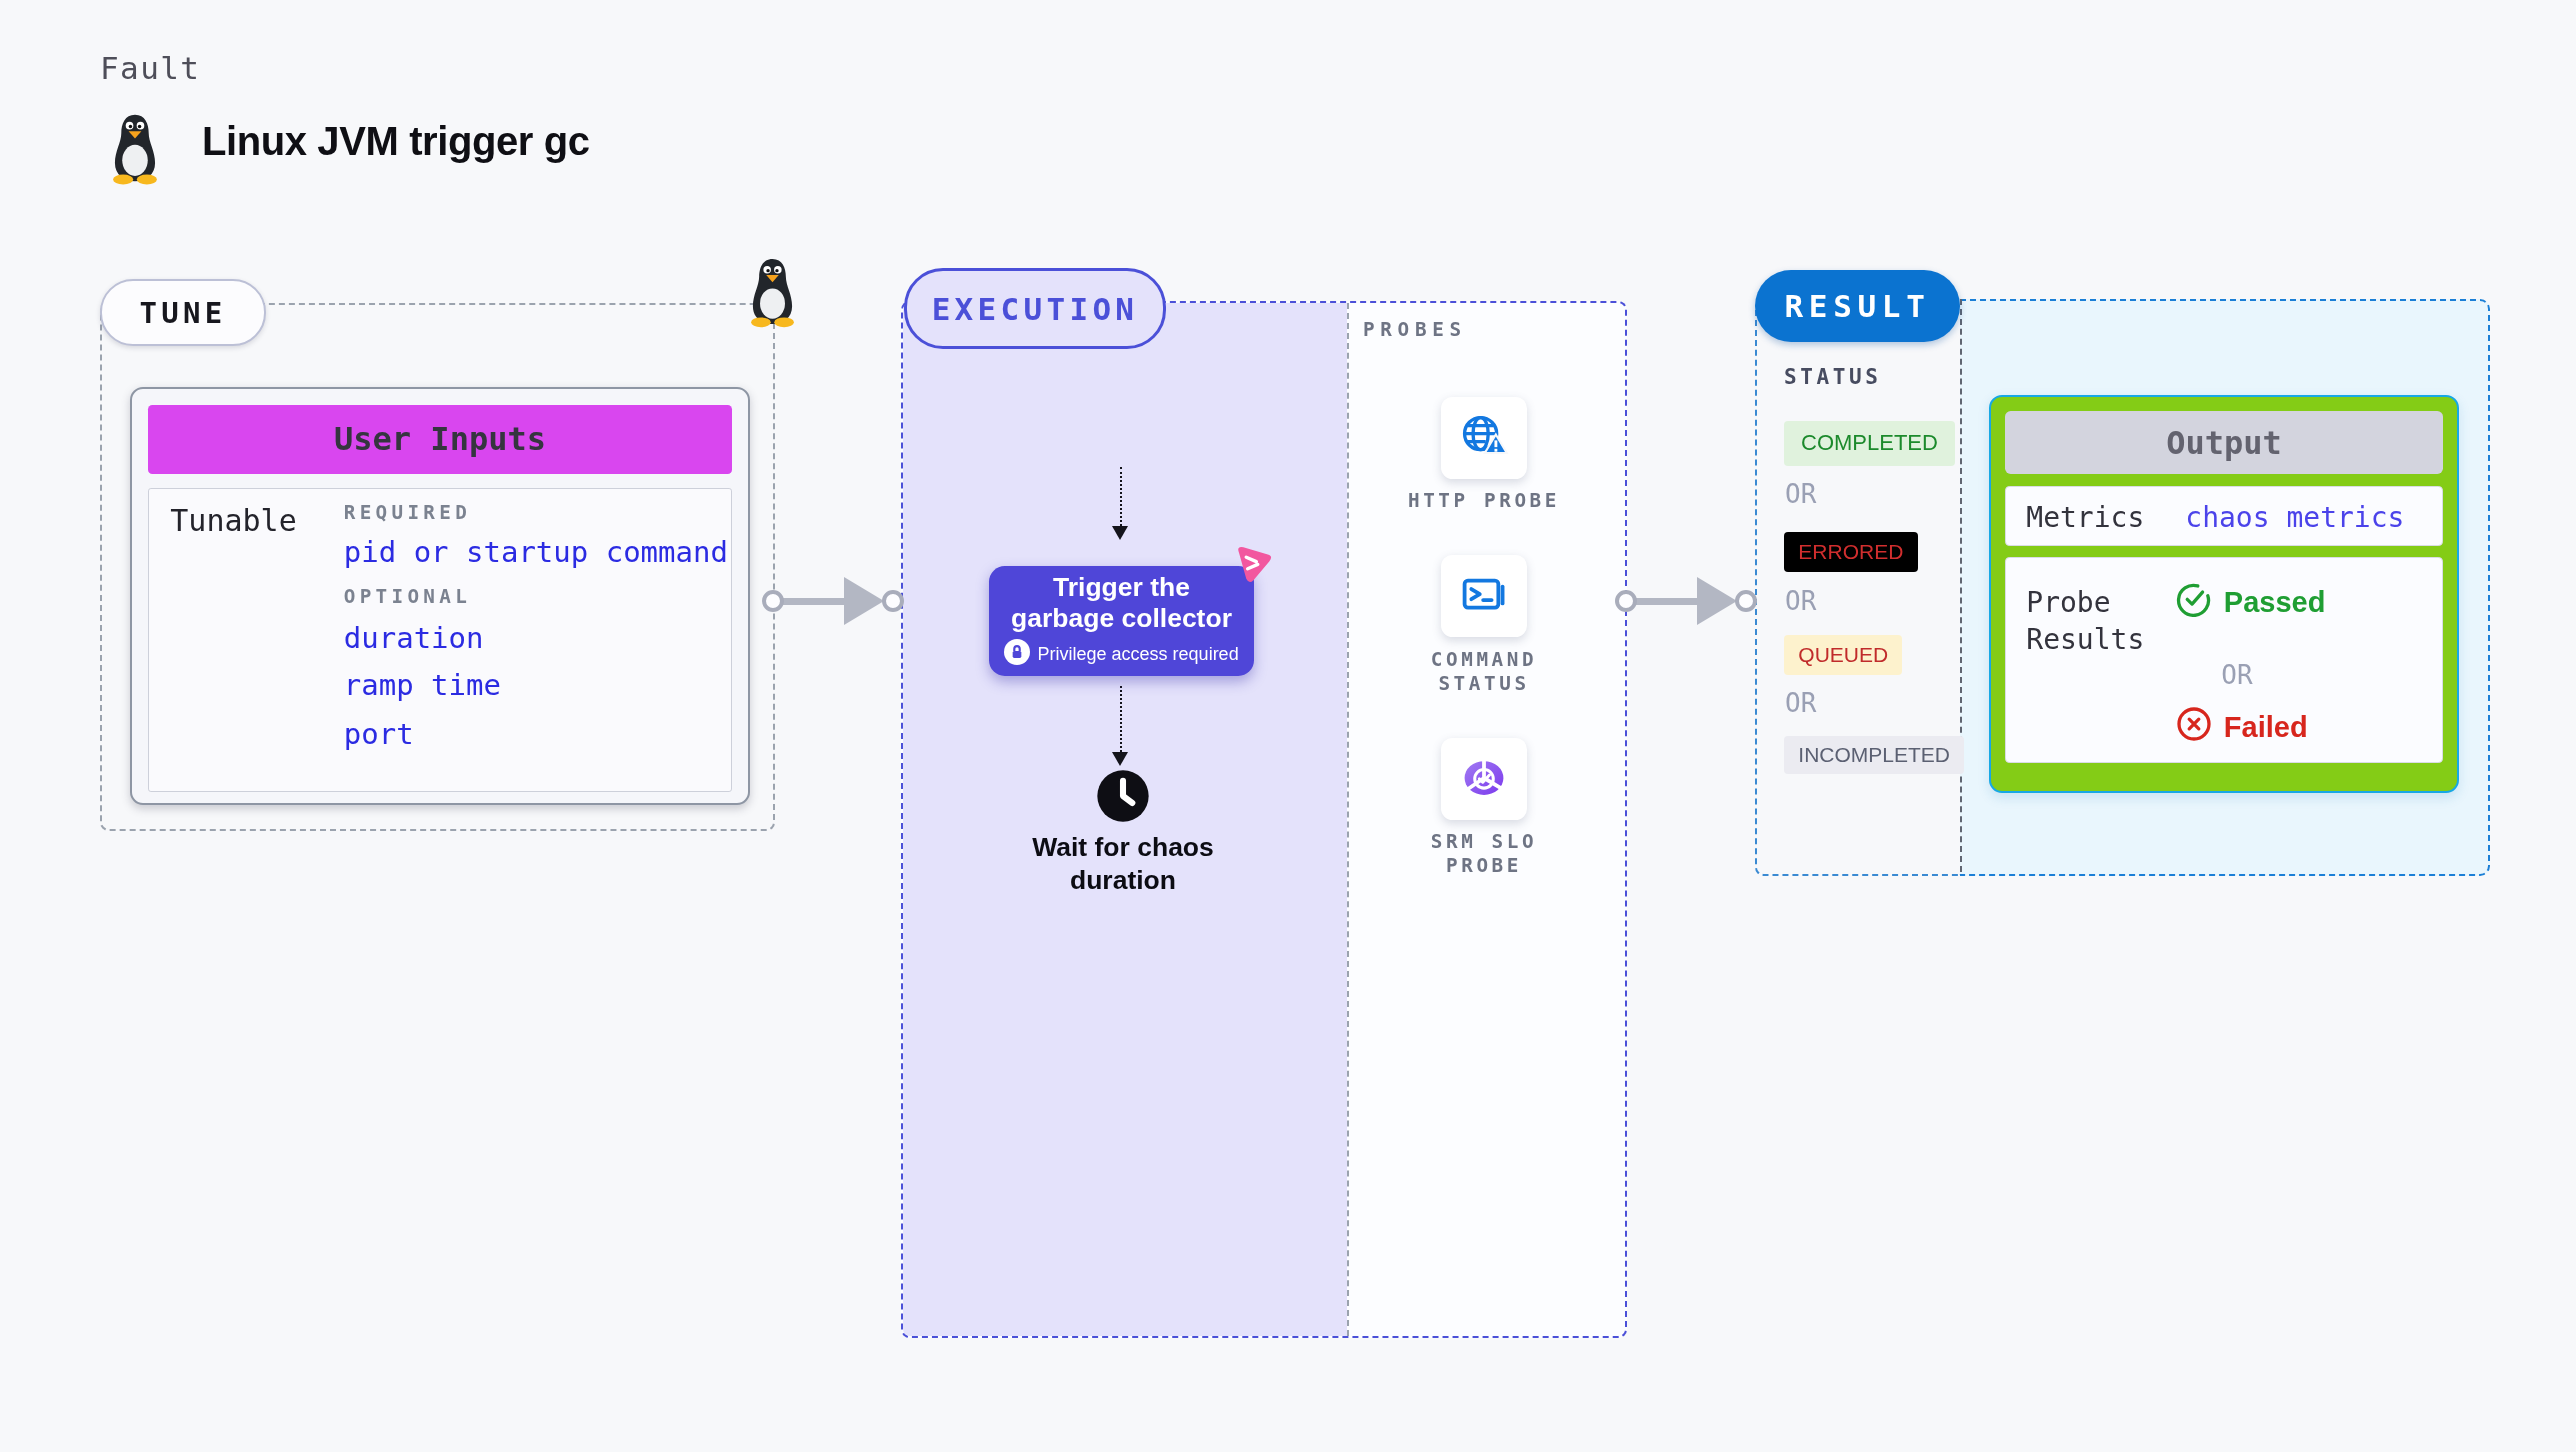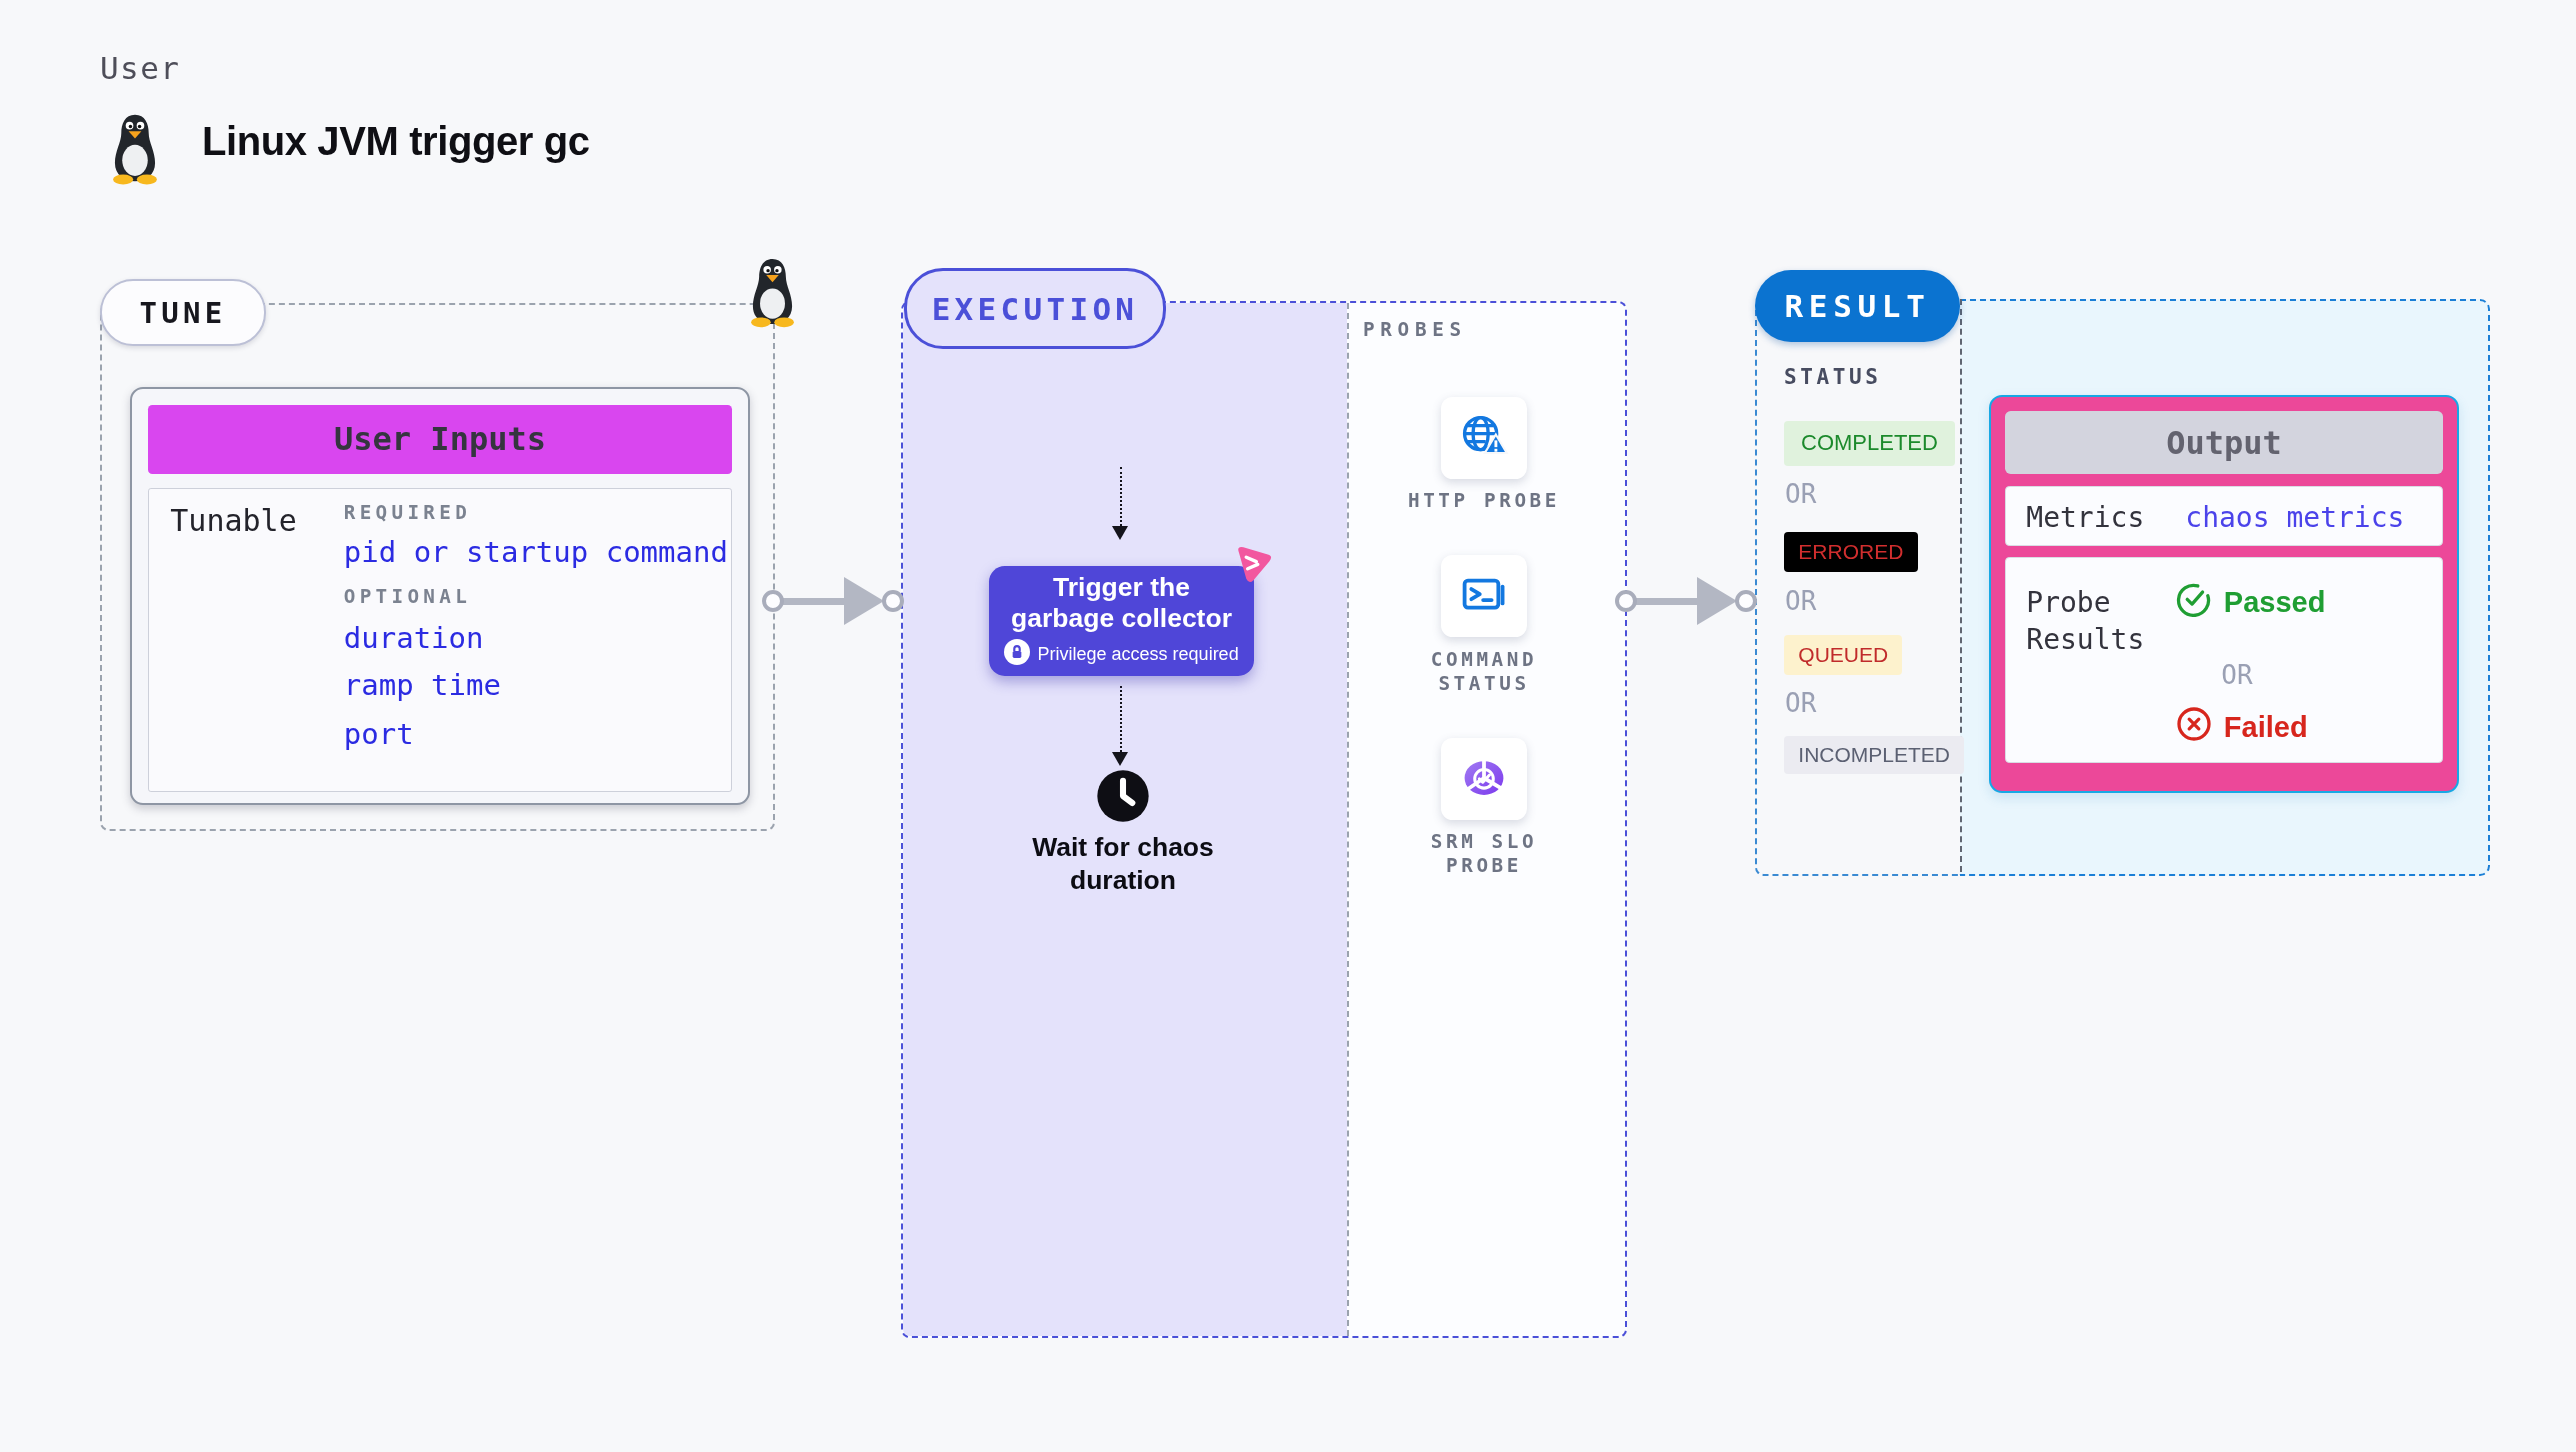--- a/index.html
+++ b/index.html
@@ -87,40 +87,40 @@
   .result-divider{left:1960px;top:299px;height:573px;width:0;border-left:2.1px dashed #606672;}
   .status-label{left:1784px;top:365px;font-weight:700;font-size:21px;letter-spacing:3.6px;color:#474c60;}
   .badge{left:1784px;display:inline-block;font-weight:400;border-radius:4px;}
   .badge-completed{top:421px;font-size:22px;color:#1c8a2c;background:#e0f2dd;padding:9.3px 17px;}
   .badge-errored{top:532px;font-size:21px;color:#d12e2e;background:#000000;padding:7.9px 14.3px;}
   .badge-queued{top:635px;font-size:21px;color:#c02b2b;background:#fdf2cd;padding:7.9px 14.3px;}
   .badge-incompleted{top:736px;font-size:21px;color:#5b6072;background:#ebebf1;padding:7.2px 14.3px;}
   .or-text{left:1785px;font-size:26px;color:#9aa0b4;}
   .or-1{top:479px;} .or-2{top:586px;} .or-3{top:688px;}
 
-  .output-box{left:1989px;top:395px;width:470px;height:398px;background:#ec4899;border:2.9px solid var(--output-border);border-radius:13px;
+  .output-box{left:1989px;top:395px;width:470px;height:398px;background:#84cc16;border:2.9px solid var(--output-border);border-radius:13px;
     box-sizing:border-box;padding:14.3px;box-shadow:0 4.3px 11.5px rgba(30,120,180,.15);}
   .output-header{height:63px;background:#d3d4de;border-radius:5.7px;font-weight:700;font-size:32px;color:#63636f;}
   .output-row{position:relative;border:1.4px solid #d9dce4;background:#fbfcff;border-radius:4.3px;box-sizing:border-box;padding-left:44px;}
   .metrics-row{margin-top:11.5px;height:60px;}
   .probe-results-row{margin-top:11.5px;height:206px;}
   .metrics-label{left:20px;top:14.3px;font-size:28px;color:#33333d;}
   .metrics-value{left:179px;top:14.3px;font-size:28px;color:var(--metrics-blue);cursor:pointer;}
   .pr-label{left:20px;top:26px;font-size:28px;line-height:37px;color:#33333d;}
   .pr-result{display:flex;align-items:center;gap:11.5px;font-weight:700;font-size:29px;}
   .passed-row{left:170px;top:23px;color:#1f9e33;}
   .failed-row{left:170px;top:148px;color:#d7261d;}
   .pr-or{left:215px;top:102px;font-size:26px;color:#9aa0b4;}
 </style>
 </head>
 <body>
 
 <div id="canvas">
 
-  <div class="abs kicker">User</div>
+  <div class="abs kicker">Fault</div>
   <div class="abs tux-lg">
     <svg viewBox="0 0 64 80" width="60" height="73">
       <path d="M32 3 C21 3 17 13 17 23 C17 33 10 43 10 56 C10 69 20 76 32 76 C44 76 54 69 54 56 C54 43 47 33 47 23 C47 13 43 3 32 3 Z" fill="#22262b"></path>
       <ellipse cx="32" cy="53" rx="14" ry="17" fill="#eef0f2"></ellipse>
       <circle cx="26" cy="15" r="4.2" fill="#fff"></circle>
         <circle cx="38" cy="15" r="4.2" fill="#fff"></circle>
       <circle cx="27" cy="16" r="1.9" fill="#111"></circle>
         <circle cx="37" cy="16" r="1.9" fill="#111"></circle>
       <path d="M25 21 L39 21 L32 29 Z" fill="#f6a21d"></path>
       <ellipse cx="19" cy="74" rx="11" ry="5.5" fill="#f7b81e"></ellipse>

